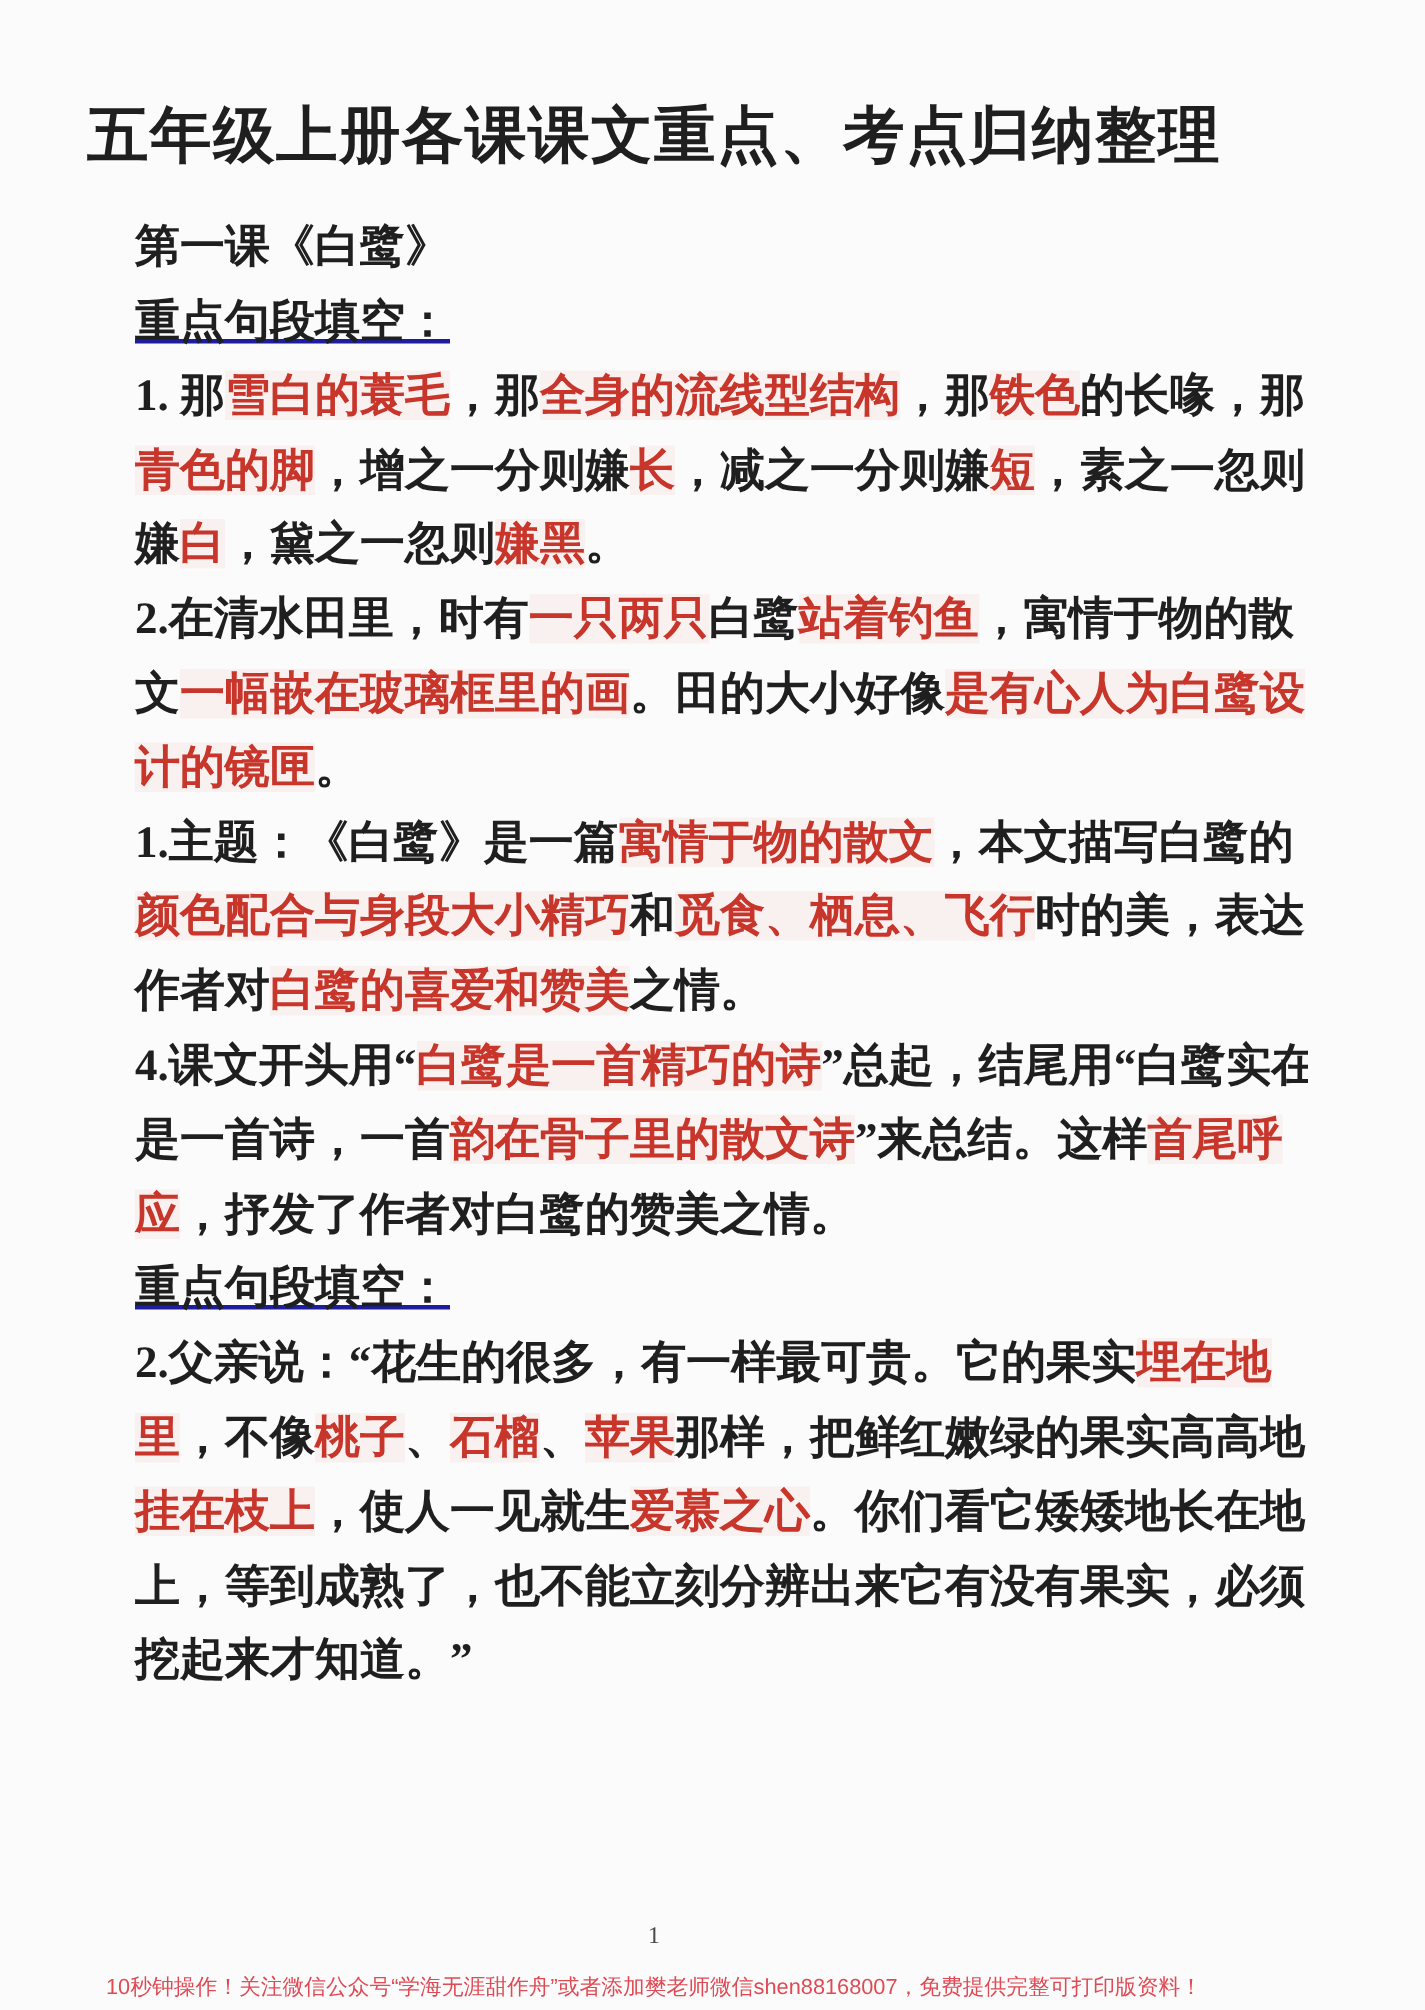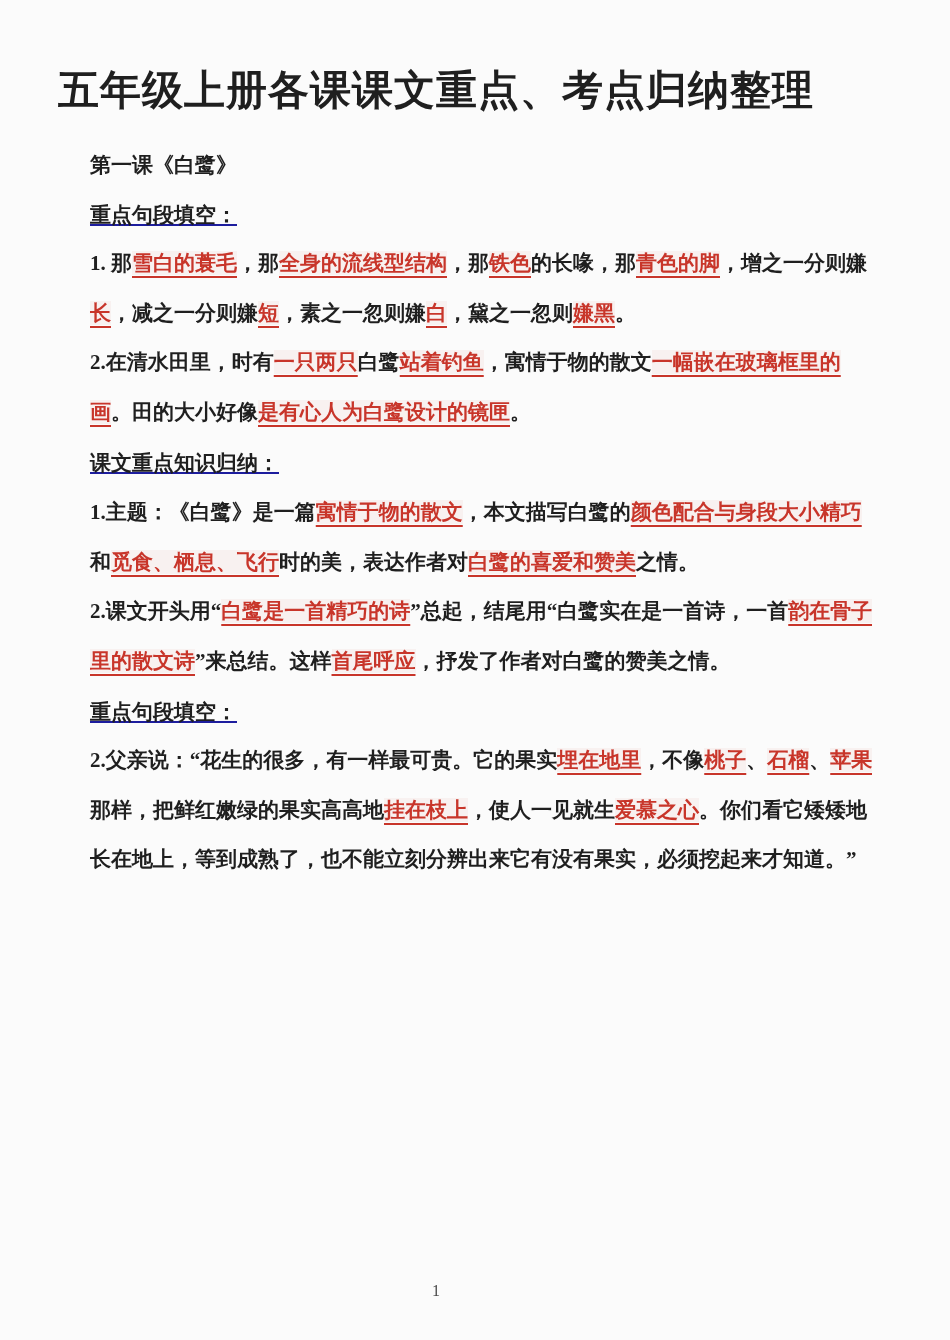--- a/index.html
+++ b/index.html
@@ -31,21 +31,21 @@
     font-weight: 900;
     letter-spacing: 1px;
     color: var(--body-black);
     font-family: "Liberation Sans", "DejaVu Sans", sans-serif;
   }
   .content {
     width: 790px;
     margin-left: 90px;
   }
   .block {
-    font-size: 21px;
+    font-size: 30px;
     line-height: 49.6px;
     color: var(--body-black);
     font-weight: 600;
     font-family: "Liberation Serif", "DejaVu Sans", sans-serif;
     text-align: left;
   }
   .block.heading {
     font-weight: 800;
     font-family: "Liberation Sans", "DejaVu Sans", sans-serif;
   }
@@ -57,21 +57,20 @@
   }
   .seg-p { color: var(--body-black); }
   .seg-b {
     font-weight: 900;
     font-family: "Liberation Sans", "DejaVu Sans", sans-serif;
   }
   .seg-r {
     color: var(--highlight-red);
     font-weight: 800;
     background: rgba(200, 53, 42, 0.05);
-    text-decoration: underline;
     text-decoration-thickness: 2px;
     text-underline-offset: 6px;
     text-decoration-color: var(--highlight-red);
   }
   .page-number {
     position: absolute;
     bottom: 40px; left: 0; right: 0;
     text-align: center;
     font-size: 16px;
     color: var(--page-num-gray);
@@ -90,21 +89,21 @@
 </head>
 <body>
 
 <div class="page">
   <h1 class="doc-title">五年级上册各课课文重点、考点归纳整理</h1>
   <div class="content">
       <div class="block heading"><span class="seg-p">第一课《白鹭》</span></div>
       <div class="block subheading"><span class="seg-p">重点句段填空：</span></div>
       <div class="block para"><span class="seg-p">1. 那</span><span class="seg-r">雪白的蓑毛</span><span class="seg-p">，那</span><span class="seg-r">全身的流线型结构</span><span class="seg-p">，那</span><span class="seg-r">铁色</span><span class="seg-p">的长喙，那</span><span class="seg-r">青色的脚</span><span class="seg-p">，增之一分则嫌</span><span class="seg-r">长</span><span class="seg-p">，减之一分则嫌</span><span class="seg-r">短</span><span class="seg-p">，素之一忽则嫌</span><span class="seg-r">白</span><span class="seg-p">，黛之一忽则</span><span class="seg-r">嫌黑</span><span class="seg-p">。</span></div>
       <div class="block para"><span class="seg-p">2.在清水田里，时有</span><span class="seg-r">一只两只</span><span class="seg-p">白鹭</span><span class="seg-r">站着钓鱼</span><span class="seg-p">，寓情于物的散文</span><span class="seg-r">一幅嵌在玻璃框里的画</span><span class="seg-p">。田的大小好像</span><span class="seg-r">是有心人为白鹭设计的镜匣</span><span class="seg-p">。</span></div>
-      <div class="block subheading"><span class="seg-p">课文重点知识归纳：</span></div>
       <div class="block para"><span class="seg-p">1.</span><span class="seg-b">主题：</span><span class="seg-p">《白鹭》是一篇</span><span class="seg-r">寓情于物的散文</span><span class="seg-p">，本文描写白鹭的</span><span class="seg-r">颜色配合与身段大小精巧</span><span class="seg-p">和</span><span class="seg-r">觅食、栖息、飞行</span><span class="seg-p">时的美，表达作者对</span><span class="seg-r">白鹭的喜爱和赞美</span><span class="seg-p">之情。</span></div>
-      <div class="block para"><span class="seg-p">2.课文开头用“</span><span class="seg-r">白鹭是一首精巧的诗</span><span class="seg-p">”总起，结尾用“白鹭实在是一首诗，一首</span><span class="seg-r">韵在骨子里的散文诗</span><span class="seg-p">”来总结。这样</span><span class="seg-r">首尾呼应</span><span class="seg-p">，抒发了作者对白鹭的赞美之情。</span></div>
+      <div class="block para"><span class="seg-p">4.课文开头用“</span><span class="seg-r">白鹭是一首精巧的诗</span><span class="seg-p">”总起，结尾用“白鹭实在是一首诗，一首</span><span class="seg-r">韵在骨子里的散文诗</span><span class="seg-p">”来总结。这样</span><span class="seg-r">首尾呼应</span><span class="seg-p">，抒发了作者对白鹭的赞美之情。</span></div>
       <div class="block subheading"><span class="seg-p">重点句段填空：</span></div>
       <div class="block para"><span class="seg-p">2.父亲说：“花生的很多，有一样最可贵。它的果实</span><span class="seg-r">埋在地里</span><span class="seg-p">，不像</span><span class="seg-r">桃子</span><span class="seg-p">、</span><span class="seg-r">石榴</span><span class="seg-p">、</span><span class="seg-r">苹果</span><span class="seg-p">那样，把鲜红嫩绿的果实高高地</span><span class="seg-r">挂在枝上</span><span class="seg-p">，使人一见就生</span><span class="seg-r">爱慕之心</span><span class="seg-p">。你们看它矮矮地长在地上，等到成熟了，也不能立刻分辨出来它有没有果实，必须挖起来才知道。”</span></div>
       <div class="block subheading"></div>
     </div>
   <div class="page-number">1</div>
+  <div class="footer-note">10秒钟操作！关注微信公众号“学海无涯甜作舟”或者添加樊老师微信shen88168007，免费提供完整可打印版资料！</div>
 </div>
 
 </body></html>

